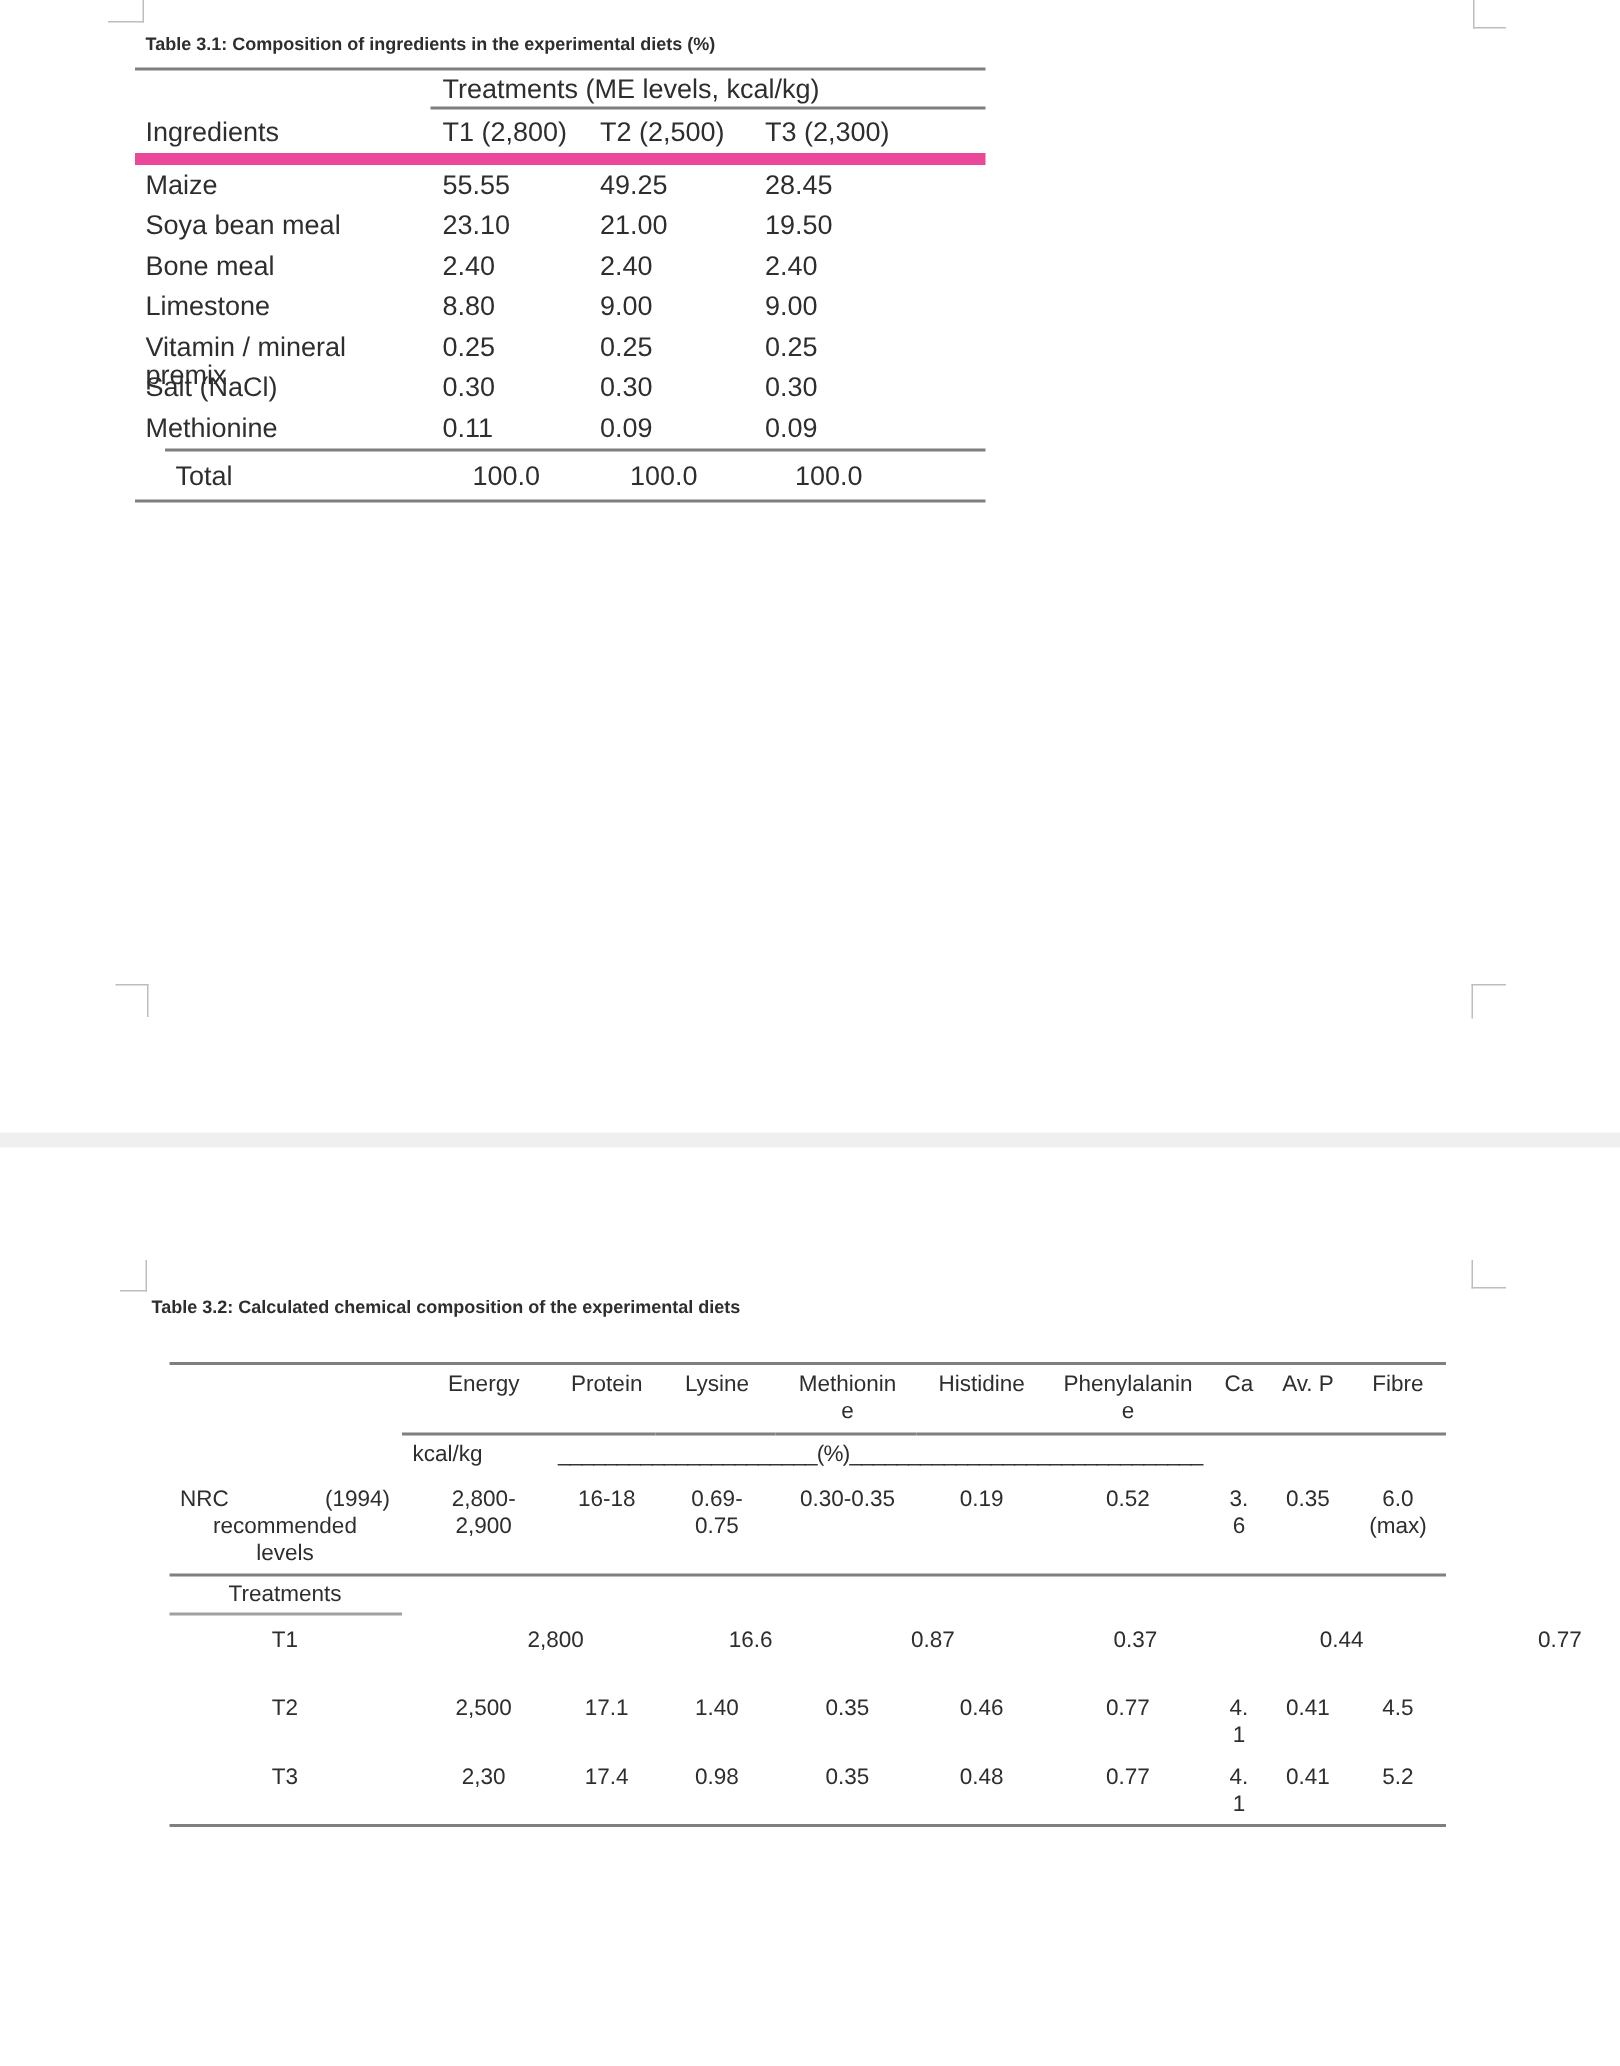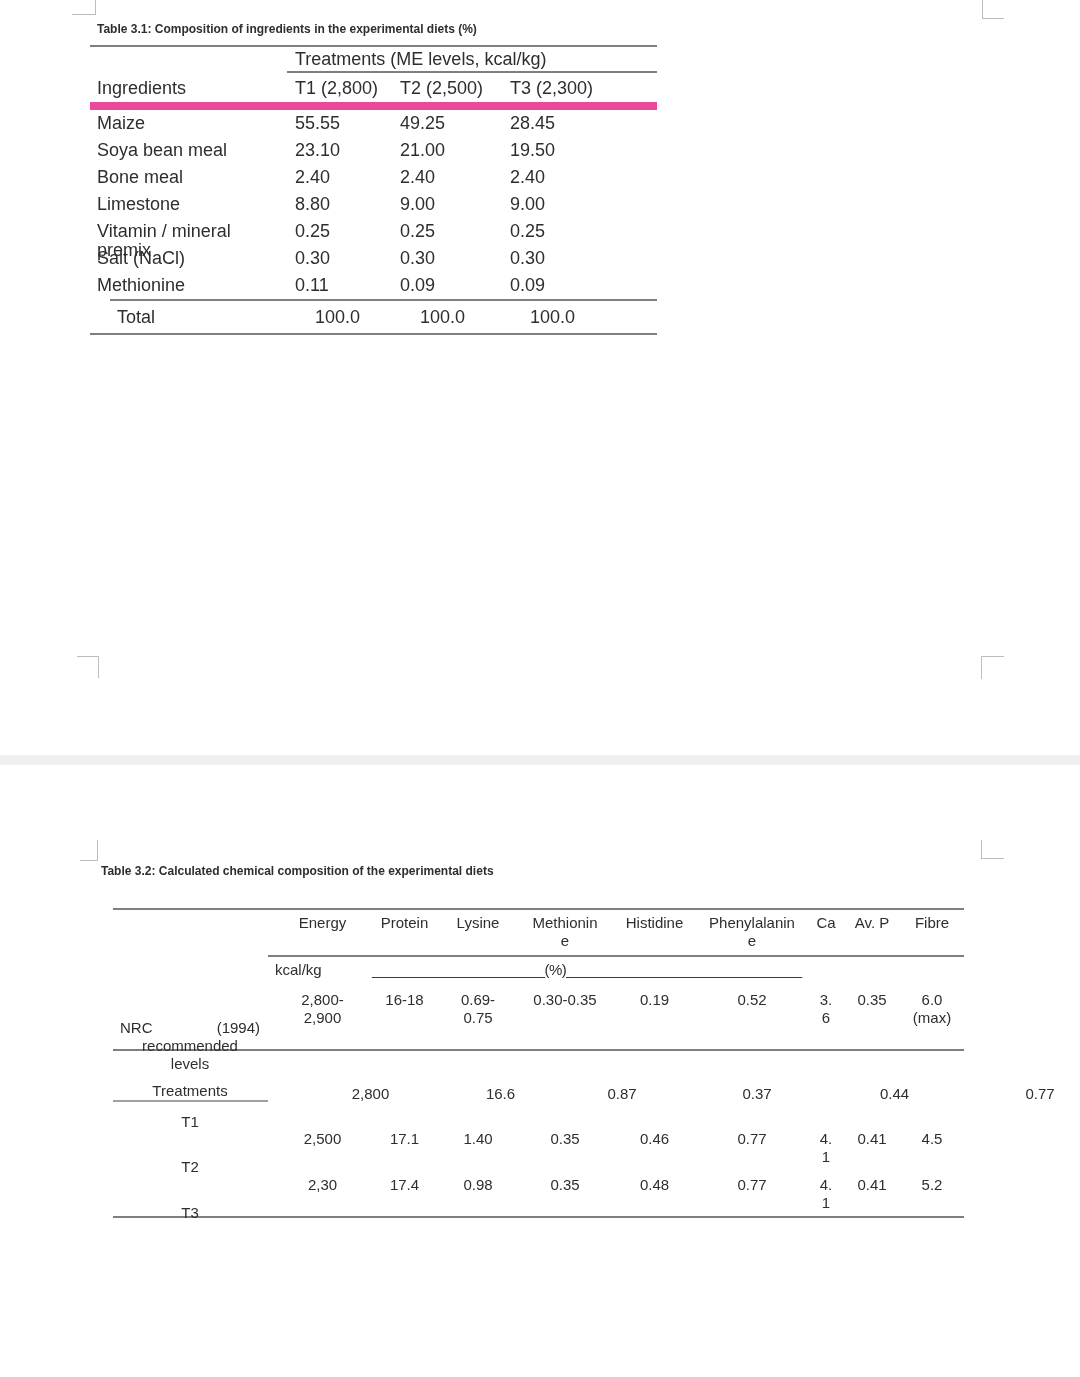--- a/index.html
+++ b/index.html
@@ -33,21 +33,21 @@
   .t1-head{height:29px;border-bottom:8px solid #ec4899;}
   .t1-head > div{padding-top:6px;}
   .t1-body{height:27px;}
   .t1-total{height:32px;border-top:2px solid #7f7f7f;margin-left:20px;}
   .t1-total > div{padding-top:7px;}
 
   
   .t2{position:absolute;left:113px;top:908px;width:851px;border-top:2px solid #7f7f7f;border-bottom:2px solid #7f7f7f;font-size:15px;}
   .t2row{display:grid;grid-template-columns:155px 102px 67px 80px 94px 85px 110px 38px 54px 66px;text-align:center;}
   .t2row > div{padding-left:2px;padding-top:4px;line-height:18px;white-space:pre-line;}
-  .t2 .c-label{padding-left:7px;padding-right:8px;white-space:normal;margin-top:28px;}
+  .t2 .c-label{padding-left:7px;padding-right:8px;white-space:normal;}
   .t2 .c-energy{padding-left:7px;}
   .t2-head{height:47px;}
   .t2-head > div:not(.c-label){border-bottom:2px solid #7f7f7f;}
   .t2-unit{height:30px;position:relative;}
   .t2-unit .u-kcal{position:absolute;left:162px;top:4px;}
   .t2-unit .u-pct{position:absolute;left:259px;top:4px;white-space:nowrap;letter-spacing:-0.5px;}
   .t2-nrc{height:62px;}
   .nrc-l1{display:flex;justify-content:space-between;}
   .t2-treat{height:26px;border-top:2px solid #7f7f7f;}
   .t2-treat .c-label{border-bottom:2px solid #a0a0a0;padding-top:3px;}

